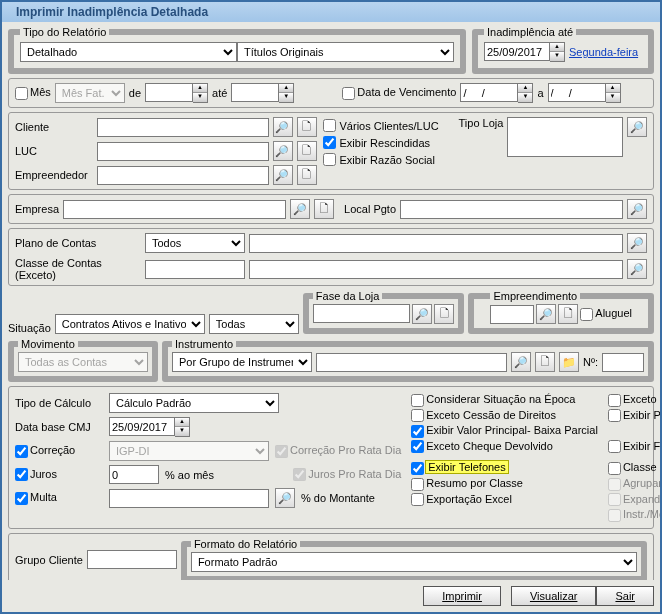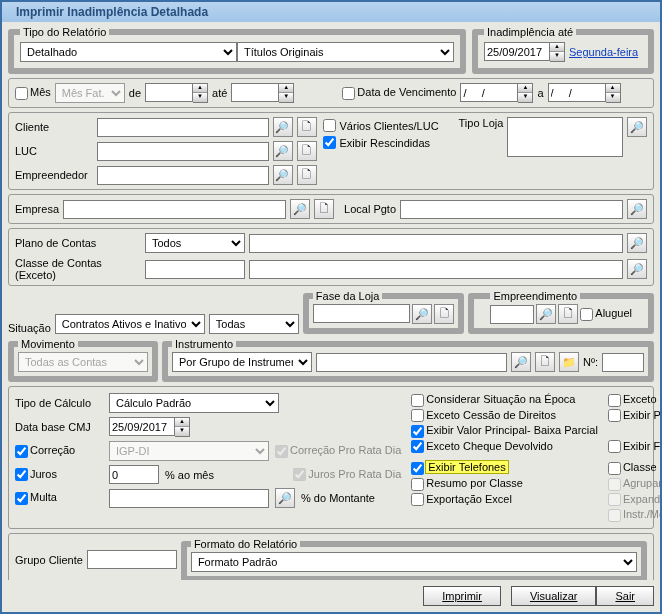--- a/index.html
+++ b/index.html
@@ -209,20 +209,24 @@
         </div>
         <div class="grid-mid" style="width:130px;display:flex;flex-direction:column;gap:4px;padding-top:2px;">
           <label>
               <input type="checkbox" style="">
               <span>Vários Clientes/LUC</span>
             </label>
           <label>
               <input type="checkbox" checked="" style="">
               <span>Exibir Rescindidas</span>
             </label>
+          <label>
+              <input type="checkbox" style="">
+              <span>Exibir Razão Social</span>
+            </label>
         </div>
         <div style="flex:1;display:flex;gap:4px;">
           <span>Tipo Loja</span>
           <textarea class="tiny flex" style=""></textarea>
           <span class="iconbtn" style="align-self:flex-start;">🔎</span>
         </div>
       </div>
     </div>
 
     <div class="box">

